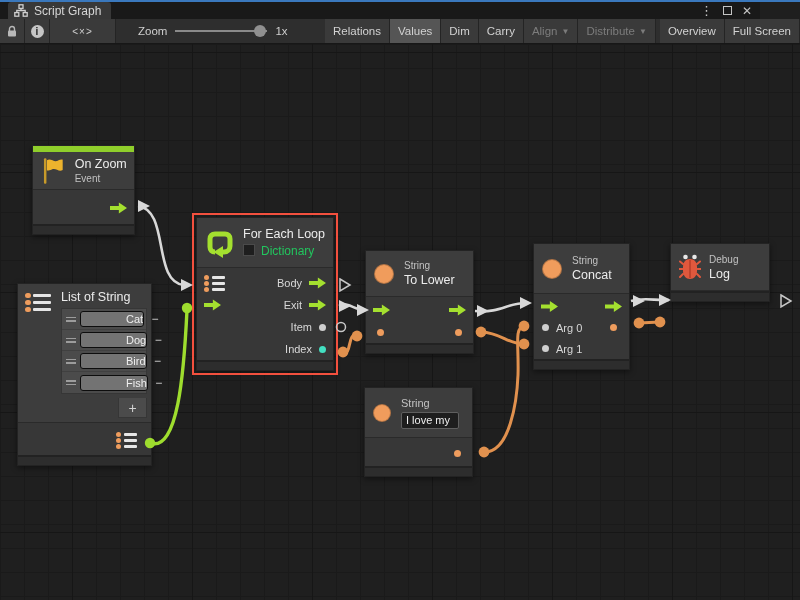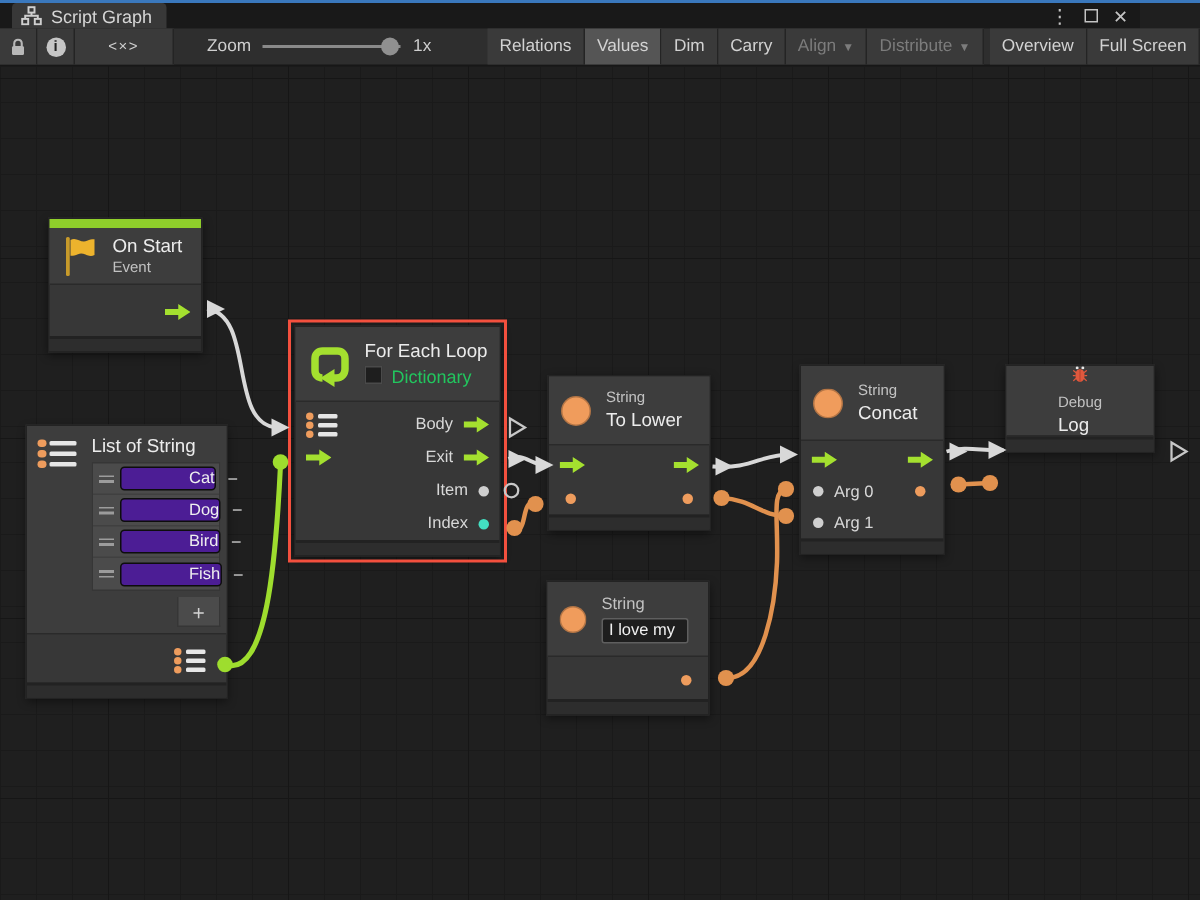--- a/index.html
+++ b/index.html
@@ -73,21 +73,21 @@
 
   .checkbox{width:12px;height:12px;background:#1e1e1e;border:1px solid #4a4a4a;flex:none;}
   .checkrow{display:flex;align-items:flex-start;gap:6px;font-size:12px;color:#22c55e;}
 
   
   .list-editor{width:86px;background:#4b4b4b;border:1px solid #363636;}
   .lrow{height:21px;display:flex;align-items:center;padding:0 4px;gap:4px;border-bottom:1px solid #404040;}
   .lrow:last-child{border-bottom:none;}
   .handle{width:10px;flex:none;display:flex;flex-direction:column;gap:2px;}
   .handle i{display:block;height:1.5px;background:#9c9c9c;}
-  .lfield{flex:1;height:16px;background:#4c1d95;border:1px solid #0d0d0d;border-radius:3px;color:#efefef;font-size:11px;display:flex;align-items:center;justify-content:center;padding-left:45px;}
+  .lfield{flex:1;height:16px;background:#737373;border:1px solid #0d0d0d;border-radius:3px;color:#efefef;font-size:11px;display:flex;align-items:center;justify-content:center;padding-left:45px;}
   .lminus{width:14px;text-align:center;color:#cfcfcf;font-size:12px;flex:none;}
   .plusrow{width:29px;height:20px;background:#4b4b4b;border:1px solid #363636;border-top:none;margin-left:57px;color:#d2d2d2;font-size:14px;display:flex;align-items:center;justify-content:center;}
 
   .str-field{width:58px;height:17px;background:#1e1e1e;border:1px solid #5f5f5f;border-radius:2px;color:#f0f0f0;font-size:11px;padding:0 4px;}
 </style>
 </head>
 <body>
 
 <div class="app">
 
@@ -168,21 +168,21 @@
   <div class="canvas">
 
     <div class="node" style="left:32px;top:101px;width:103px;">
       <div class="n-strip"></div>
       <div class="n-head" style="height:38px;">
         <svg width="24" height="30" viewBox="0 0 24 30">
           <rect x="3" y="2" width="2.5" height="26" rx="1" fill="#c79a2a"></rect>
           <path d="M6,4 C10,1.5 13,6.5 17,4.5 C20,3 22,3.5 22,3.5 L22,14 C18,16.5 15,11.5 11,13.5 C8,15 6,14.5 6,14.5 Z" fill="#edb32d"></path>
         </svg>
         <div class="col">
-          <span class="n-title">On Start</span>
+          <span class="n-title">On Zoom</span>
           <span class="n-cat">Event</span>
         </div>
       </div>
       <div class="n-body">
         <div class="prow" style="height:32px;">
           <span class="rgrp">
               <span class="fl-arrow"></span>
             </span>
         </div>
       </div>
@@ -365,21 +365,21 @@
         </div>
         <div class="prow" style="height:21px;padding:0 8px;">
           <span class="pdot sm gray"></span>
           <span class="plabel">Arg 1</span>
         </div>
       </div>
       <div class="n-foot"></div>
     </div>
 
     <div class="node" style="left:670px;top:199px;width:100px;">
-      <div class="n-head" style="height:47px;gap:8px;flex-direction:column;">
+      <div class="n-head" style="height:47px;gap:8px;">
         <svg width="22" height="26" viewBox="0 0 22 26">
           <circle cx="6.5" cy="3" r="2.3" fill="#e8e8e8"></circle>
           <circle cx="15.5" cy="3" r="2.3" fill="#e8e8e8"></circle>
           <g stroke="#e0583d" stroke-width="2" stroke-linecap="round">
             <line x1="4" y1="10" x2="1" y2="7.5"></line>
               <line x1="3.5" y1="15" x2="0.5" y2="15"></line>
               <line x1="4" y1="20" x2="1" y2="23"></line>
             <line x1="18" y1="10" x2="21" y2="7.5"></line>
               <line x1="18.5" y1="15" x2="21.5" y2="15"></line>
               <line x1="18" y1="20" x2="21" y2="23"></line>

